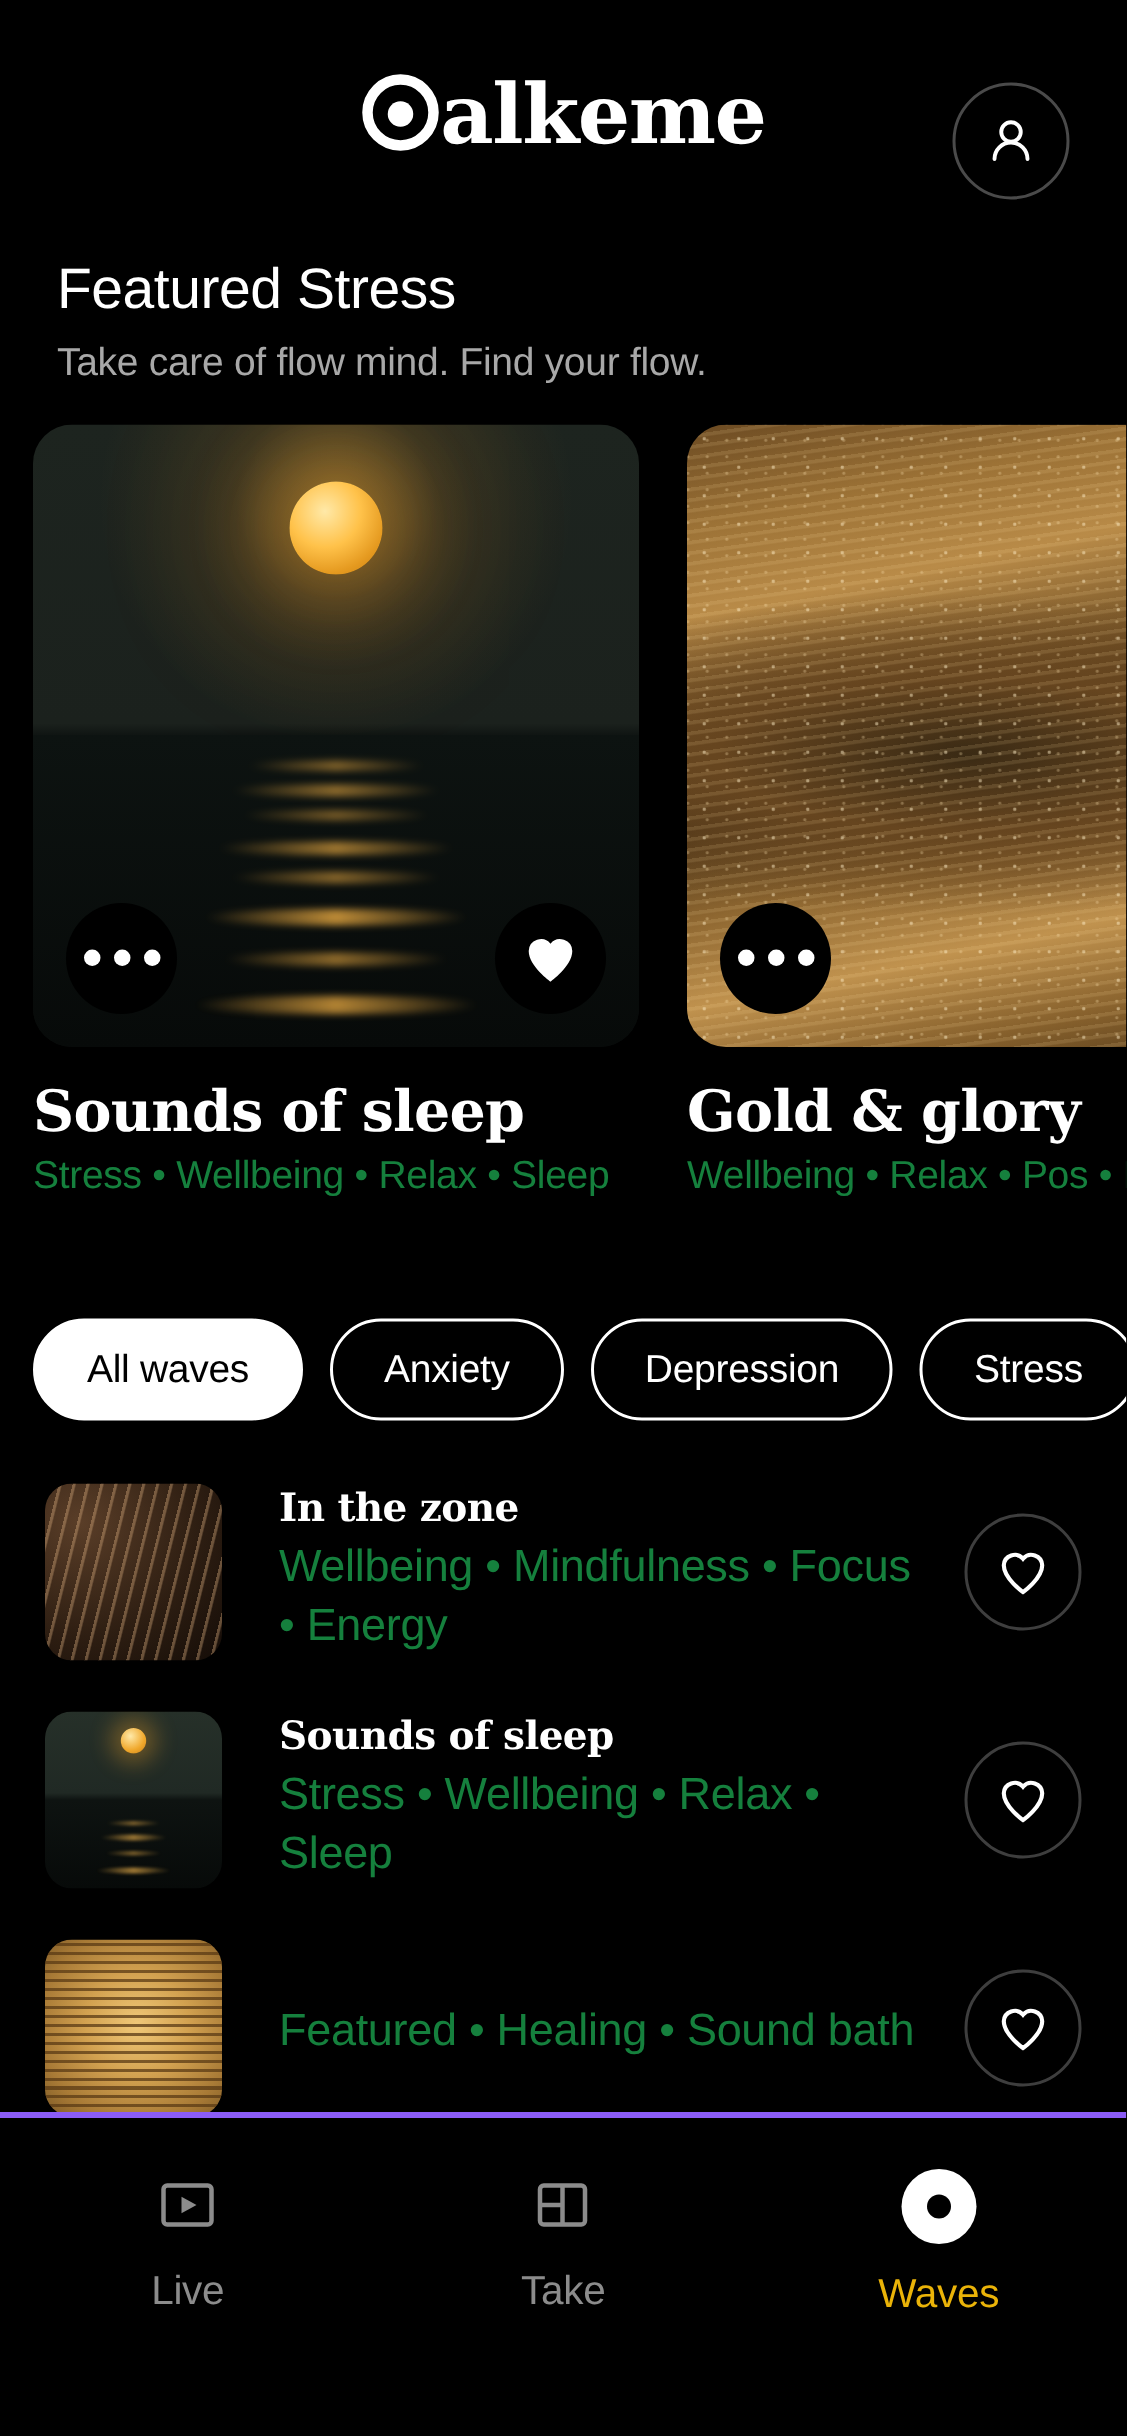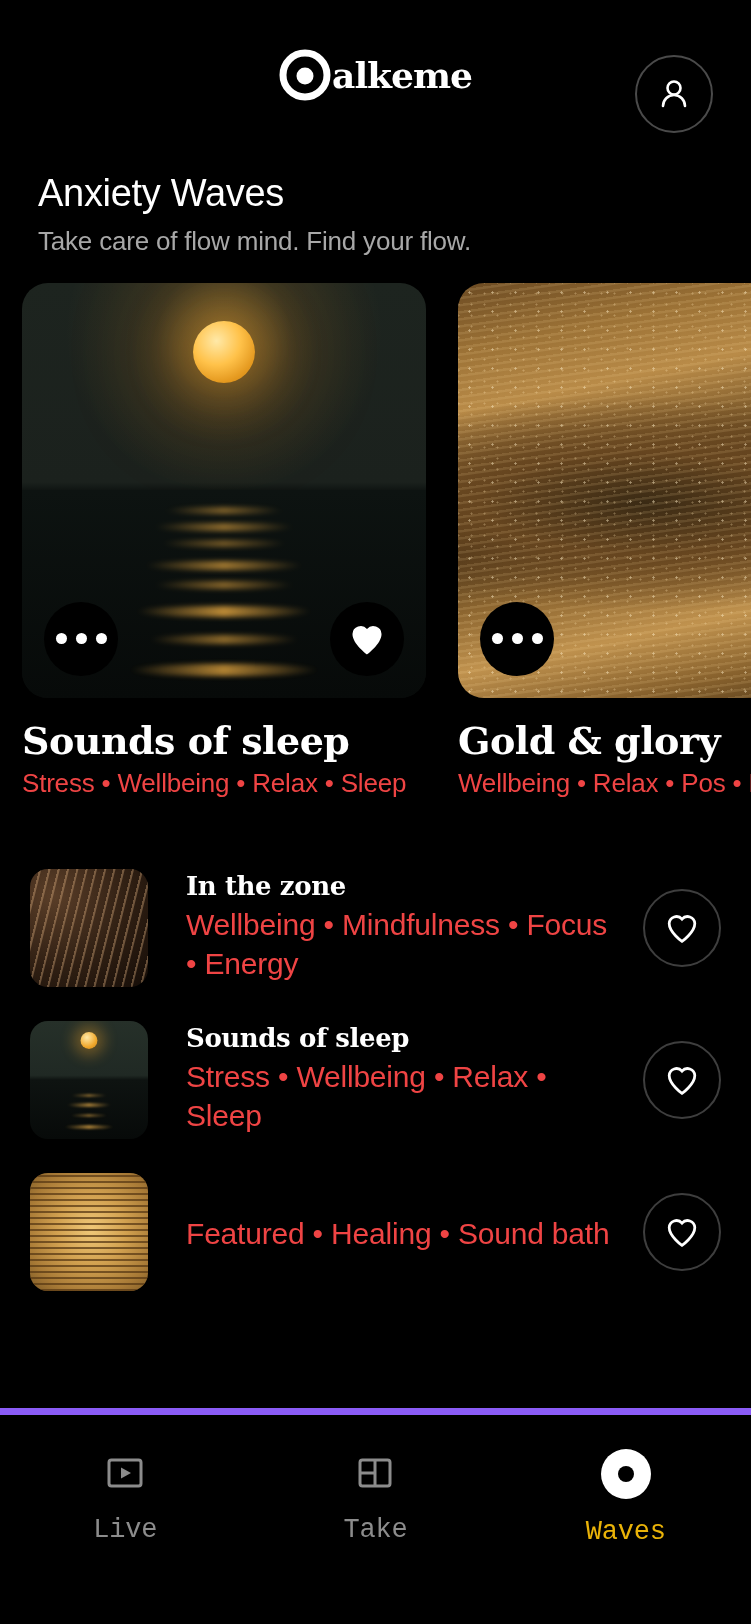--- a/index.html
+++ b/index.html
@@ -11,21 +11,21 @@
   }
   .screen { position:relative; width:751px; height:1624px; background:#000; overflow:hidden; }
 
   
   .appbar {
     position:relative; height:150px;
     display:flex; align-items:center; justify-content:center;
   }
   .brand {
     font-family:"DejaVu Serif", serif;
-    font-weight:700; font-size:36px; color:#fff;
+    font-weight:700; font-size:55px; color:#fff;
     letter-spacing:-1px; line-height:1;
     display:flex; align-items:center;
   }
   .brand .at {
     display:inline-block; position:relative;
     width:52px; height:52px; margin-right:1px;
   }
   .brand .at svg { display:block; }
   .avatar-btn {
     position:absolute; right:38px; top:55px;
@@ -100,21 +100,21 @@
   .pillbtn.more { left:22px; }
   .pillbtn.fav  { right:22px; }
   .dot3 { width:11px; height:11px; border-radius:50%; background:#fff; }
 
   .fcard h2 {
     font-family:"DejaVu Serif", serif;
     font-weight:700; font-size:38px; color:#fff;
     margin-top:22px; line-height:1.1; letter-spacing:-0.5px;
   }
   .tags {
-    margin-top:6px; font-size:26px; color:#ef4444;
+    margin-top:6px; font-size:26px; color:#15803d;
     line-height:1.28; letter-spacing:-0.2px;
   }
 
   
   .chips {
     margin-top:40px; display:flex; gap:18px;
     padding-left:22px; overflow:hidden; height:80px; align-items:center;
   }
   .chip {
     flex:0 0 auto; height:68px; padding:0 34px;
@@ -162,22 +162,22 @@
   .rowtext .tags { margin-top:5px; font-size:30px; }
   .heart-btn {
     flex:0 0 auto; width:78px; height:78px; border-radius:50%;
     border:2px solid #3e3e3e; margin-right:30px;
     display:flex; align-items:center; justify-content:center;
   }
 
   
   .tabbar {
     position:absolute; left:0; right:0; bottom:0; height:216px;
-    background:#000; border-top:7px solid #8b5cf6;
-    display:flex; align-items:flex-start; padding-top:34px;font-family:Liberation Mono, monospace;
+    background:#000; border-top:4px solid #8b5cf6;
+    display:flex; align-items:flex-start; padding-top:34px;
   }
   .tab { flex:1 1 0; display:flex; flex-direction:column; align-items:center; gap:18px; }
   .tab .lbl { font-size:27px; color:#8c8c8c; letter-spacing:-0.2px; }
   .tab.active .lbl { color:#eab308; }
   .ring {
     width:50px; height:50px; border-radius:50%; background:#fff;
     display:flex; align-items:center; justify-content:center;
   }
   .ring i { width:16px; height:16px; border-radius:50%; background:#000; display:block; }
 </style>
@@ -198,21 +198,21 @@
     </div>
     <div class="avatar-btn">
       <svg width="40" height="40" viewBox="0 0 40 40">
         <circle cx="20" cy="14" r="6.5" fill="none" stroke="#fff" stroke-width="2.6"></circle>
         <path d="M9 32a11 11 0 0 1 22 0" fill="none" stroke="#fff" stroke-width="2.6" stroke-linecap="round"></path>
       </svg>
     </div>
   </div>
 
   <div class="sec">
-    <h1>Anxiety Waves</h1>
+    <h1>Featured Stress</h1>
     <p>Take care of flow mind. Find your flow.</p>
   </div>
 
   <div class="carousel">
 
     <div class="fcard">
       <div class="fart">
         <div class="art-moon">
           <div class="moon"></div>
           <div class="sea"></div>
@@ -250,20 +250,27 @@
           <span class="dot3"></span>
           <span class="dot3"></span>
         </div>
       </div>
       <h2>Gold &amp; glory</h2>
       <div class="tags">Wellbeing • Relax • Pos • Energy</div>
     </div>
 
   </div>
 
+  <div class="chips">
+    <div class="chip active">All waves</div>
+    <div class="chip">Anxiety</div>
+    <div class="chip">Depression</div>
+    <div class="chip">Stress</div>
+
+  </div>
 
   <div class="list">
 
     <div class="row">
       <div class="thumb">
         <div class="th-silk"></div>
       </div>
       <div class="rowtext">
         <h3>In the zone</h3>
         <div class="tags">Wellbeing • Mindfulness • Focus • Energy</div>

